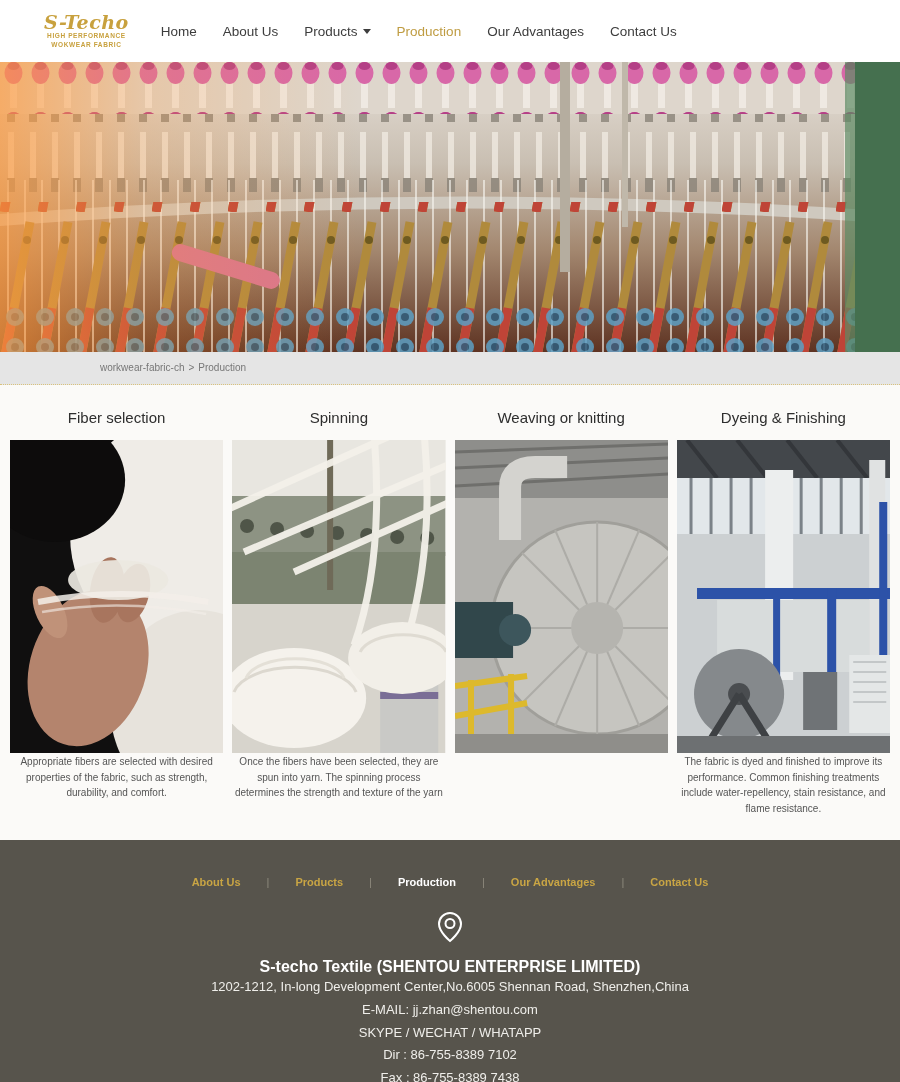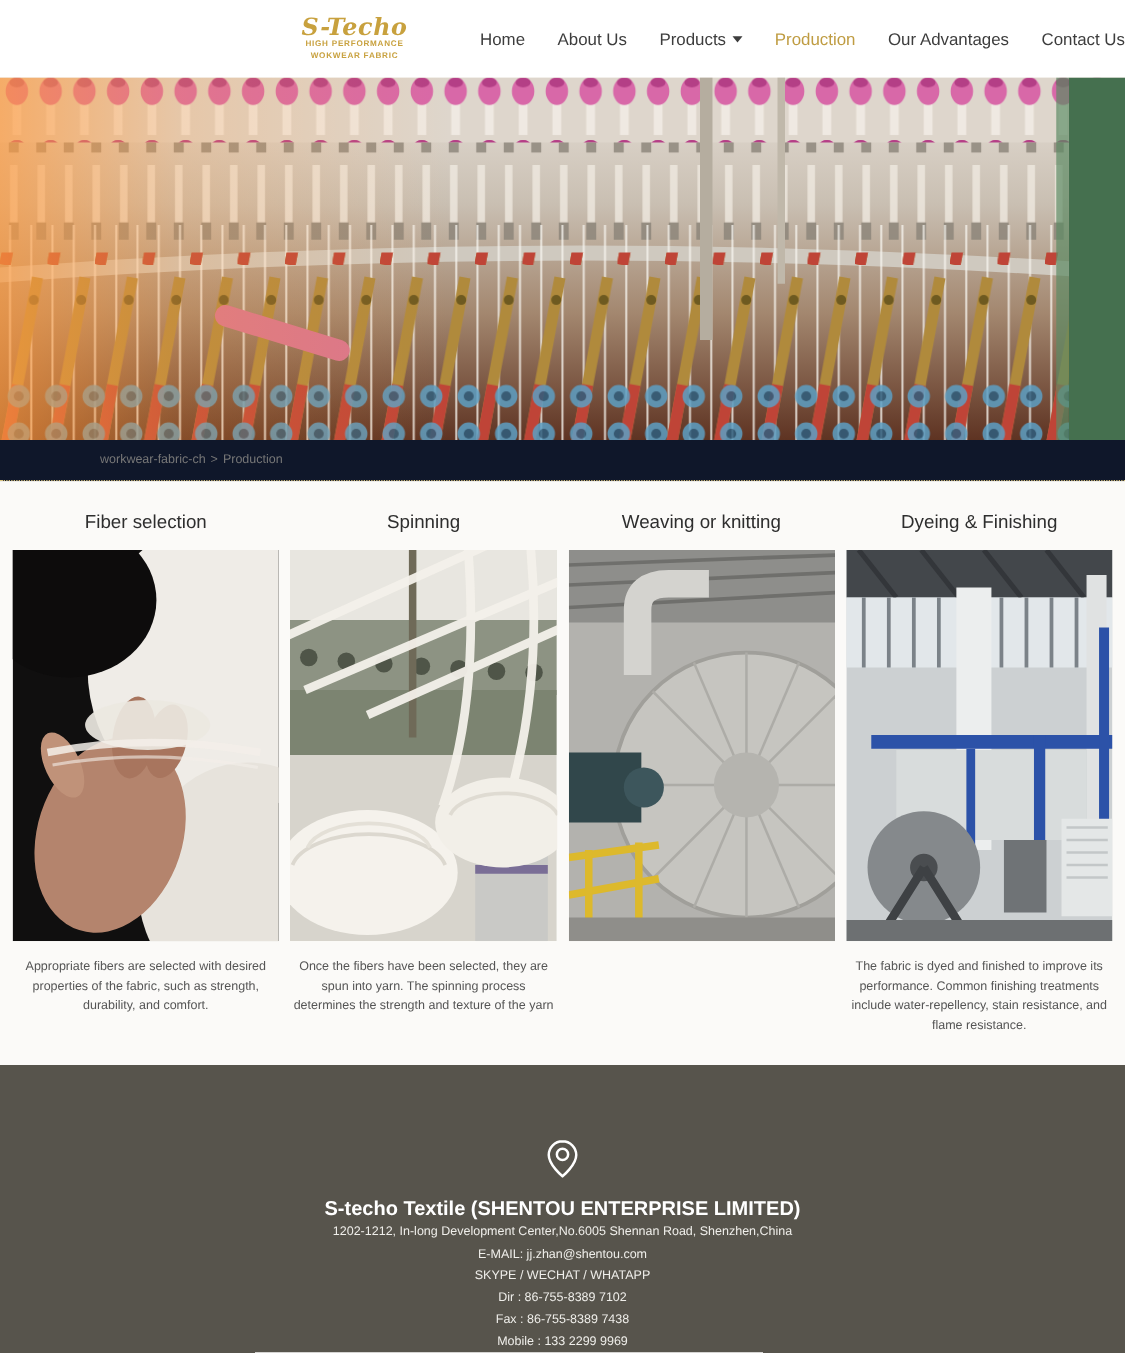--- a/index.html
+++ b/index.html
@@ -1,52 +1,52 @@
 <!DOCTYPE html>
 <html><head>
 <meta charset="utf-8">
 <style>
   * { margin:0; padding:0; box-sizing:border-box; }
   body { width:900px; font-family:"Liberation Sans", sans-serif; background:#fff; color:#333; }
 
   
-  .header { height:62px; display:flex; align-items:center; justify-content:flex-end; gap:58px; background:#fff;padding-left:44px; }
+  .header { height:62px; display:flex; align-items:center; justify-content:flex-start; gap:32px; background:#fff;padding-left:44px; }
   .logo { text-align:center; cursor:pointer; }
   .logo-title { font-family:"DejaVu Serif", serif; font-weight:bold; font-style:italic; font-size:19px; color:#c8a13e; letter-spacing:.5px; line-height:1; }
   .logo-sub { font-size:6.5px; font-weight:bold; color:#c8a13e; letter-spacing:.6px; line-height:1.35; }
   .nav { display:flex; align-items:center; gap:26px; }
   .nav a { text-decoration:none; color:#3d3d3d; font-size:13.5px; cursor:pointer; white-space:nowrap; }
   .nav a.active { color:#bf9c42; }
   .caret { display:inline-block; width:0; height:0; border-left:4px solid transparent; border-right:4px solid transparent; border-top:5px solid #3d3d3d; margin-left:5px; vertical-align:middle; }
 
   
   .hero { display:block; width:900px; height:290px; }
 
   
-  .breadcrumb { background:#0f172a; padding:10px 0 11px 80px; font-size:10px; color:#777; border-bottom:1px dotted #d9c27c; }
+  .breadcrumb { background:#e5e5e5; padding:10px 0 11px 100px; font-size:10px; color:#777; border-bottom:1px dotted #d9c27c; }
   .breadcrumb span { cursor:pointer; }
   .breadcrumb .sep { margin:0 4px; cursor:default; }
 
   
   .main { background:#fbfaf8; padding:16px 0 24px; }
   .steps { display:grid; grid-template-columns:repeat(4,1fr); gap:9px; padding:0 10px; }
   .step h3 { font-size:15px; font-weight:500; color:#2e2e2e; text-align:center; margin:8px 0 14px; }
   .step figure { height:313px; overflow:hidden; }
   .step figure svg { display:block; width:100%; height:100%; }
-  .step p { font-size:10px; color:#555; line-height:1.55; text-align:center; margin-top:13px; padding:0 2px; min-height:48px; }
+  .step p { font-size:10px; color:#555; line-height:1.55; text-align:center; margin-top:1px; padding:0 2px; min-height:48px; }
 
   
   .footer { background:#57544c; color:#fff; text-align:center; padding-top:36px; }
   .fnav { font-size:11px; font-weight:bold; }
   .fnav a { color:#c9a544; text-decoration:none; margin:0 4px; cursor:pointer; }
   .fnav a.active { color:#ffffff; }
   .fnav .fsep { color:#8d8a7e; margin:0 22px; font-weight:normal; }
   .pin { margin:22px auto 10px; width:34px; height:34px; }
   .company { font-size:16px; font-weight:bold; }
-  .fdetails div { font-size:10px; color:#efeeea; line-height:1.75; }
+  .fdetails div { font-size:13px; color:#efeeea; line-height:1.75; }
 </style>
 </head>
 <body>
 
 <div class="header">
   <div class="logo">
     <div class="logo-title">S-Techo</div>
     <div class="logo-sub">HIGH PERFORMANCE</div>
     <div class="logo-sub">WOKWEAR FABRIC</div>
   </div>
@@ -257,20 +257,23 @@
           <rect y="296" width="213" height="17" fill="#6d7072"></rect>
         </svg>
       </figure>
       <p>The fabric is dyed and finished to improve its performance. Common finishing treatments include water-repellency, stain resistance, and flame resistance.</p>
     </div>
 
   </div>
 </div>
 
 <div class="footer">
+  <div class="fnav">
+    <a>About Us</a><span class="fsep">|</span><a>Products</a><span class="fsep">|</span><a class="active">Production</a><span class="fsep">|</span><a>Our Advantages</a><span class="fsep">|</span><a>Contact Us</a>
+  </div>
 
   <svg class="pin" viewBox="0 0 34 34">
     <path d="M17 3 C10.9 3 6 7.9 6 14 C6 22 17 31 17 31 C17 31 28 22 28 14 C28 7.9 23.1 3 17 3 Z" fill="none" stroke="#ffffff" stroke-width="2"></path>
     <circle cx="17" cy="13.5" r="4.5" fill="none" stroke="#ffffff" stroke-width="2"></circle>
   </svg>
 
   <div class="company">S-techo Textile (SHENTOU ENTERPRISE LIMITED)</div>
 
   <div class="fdetails">
     <div>1202-1212, In-long Development Center,No.6005 Shennan Road, Shenzhen,China</div>

